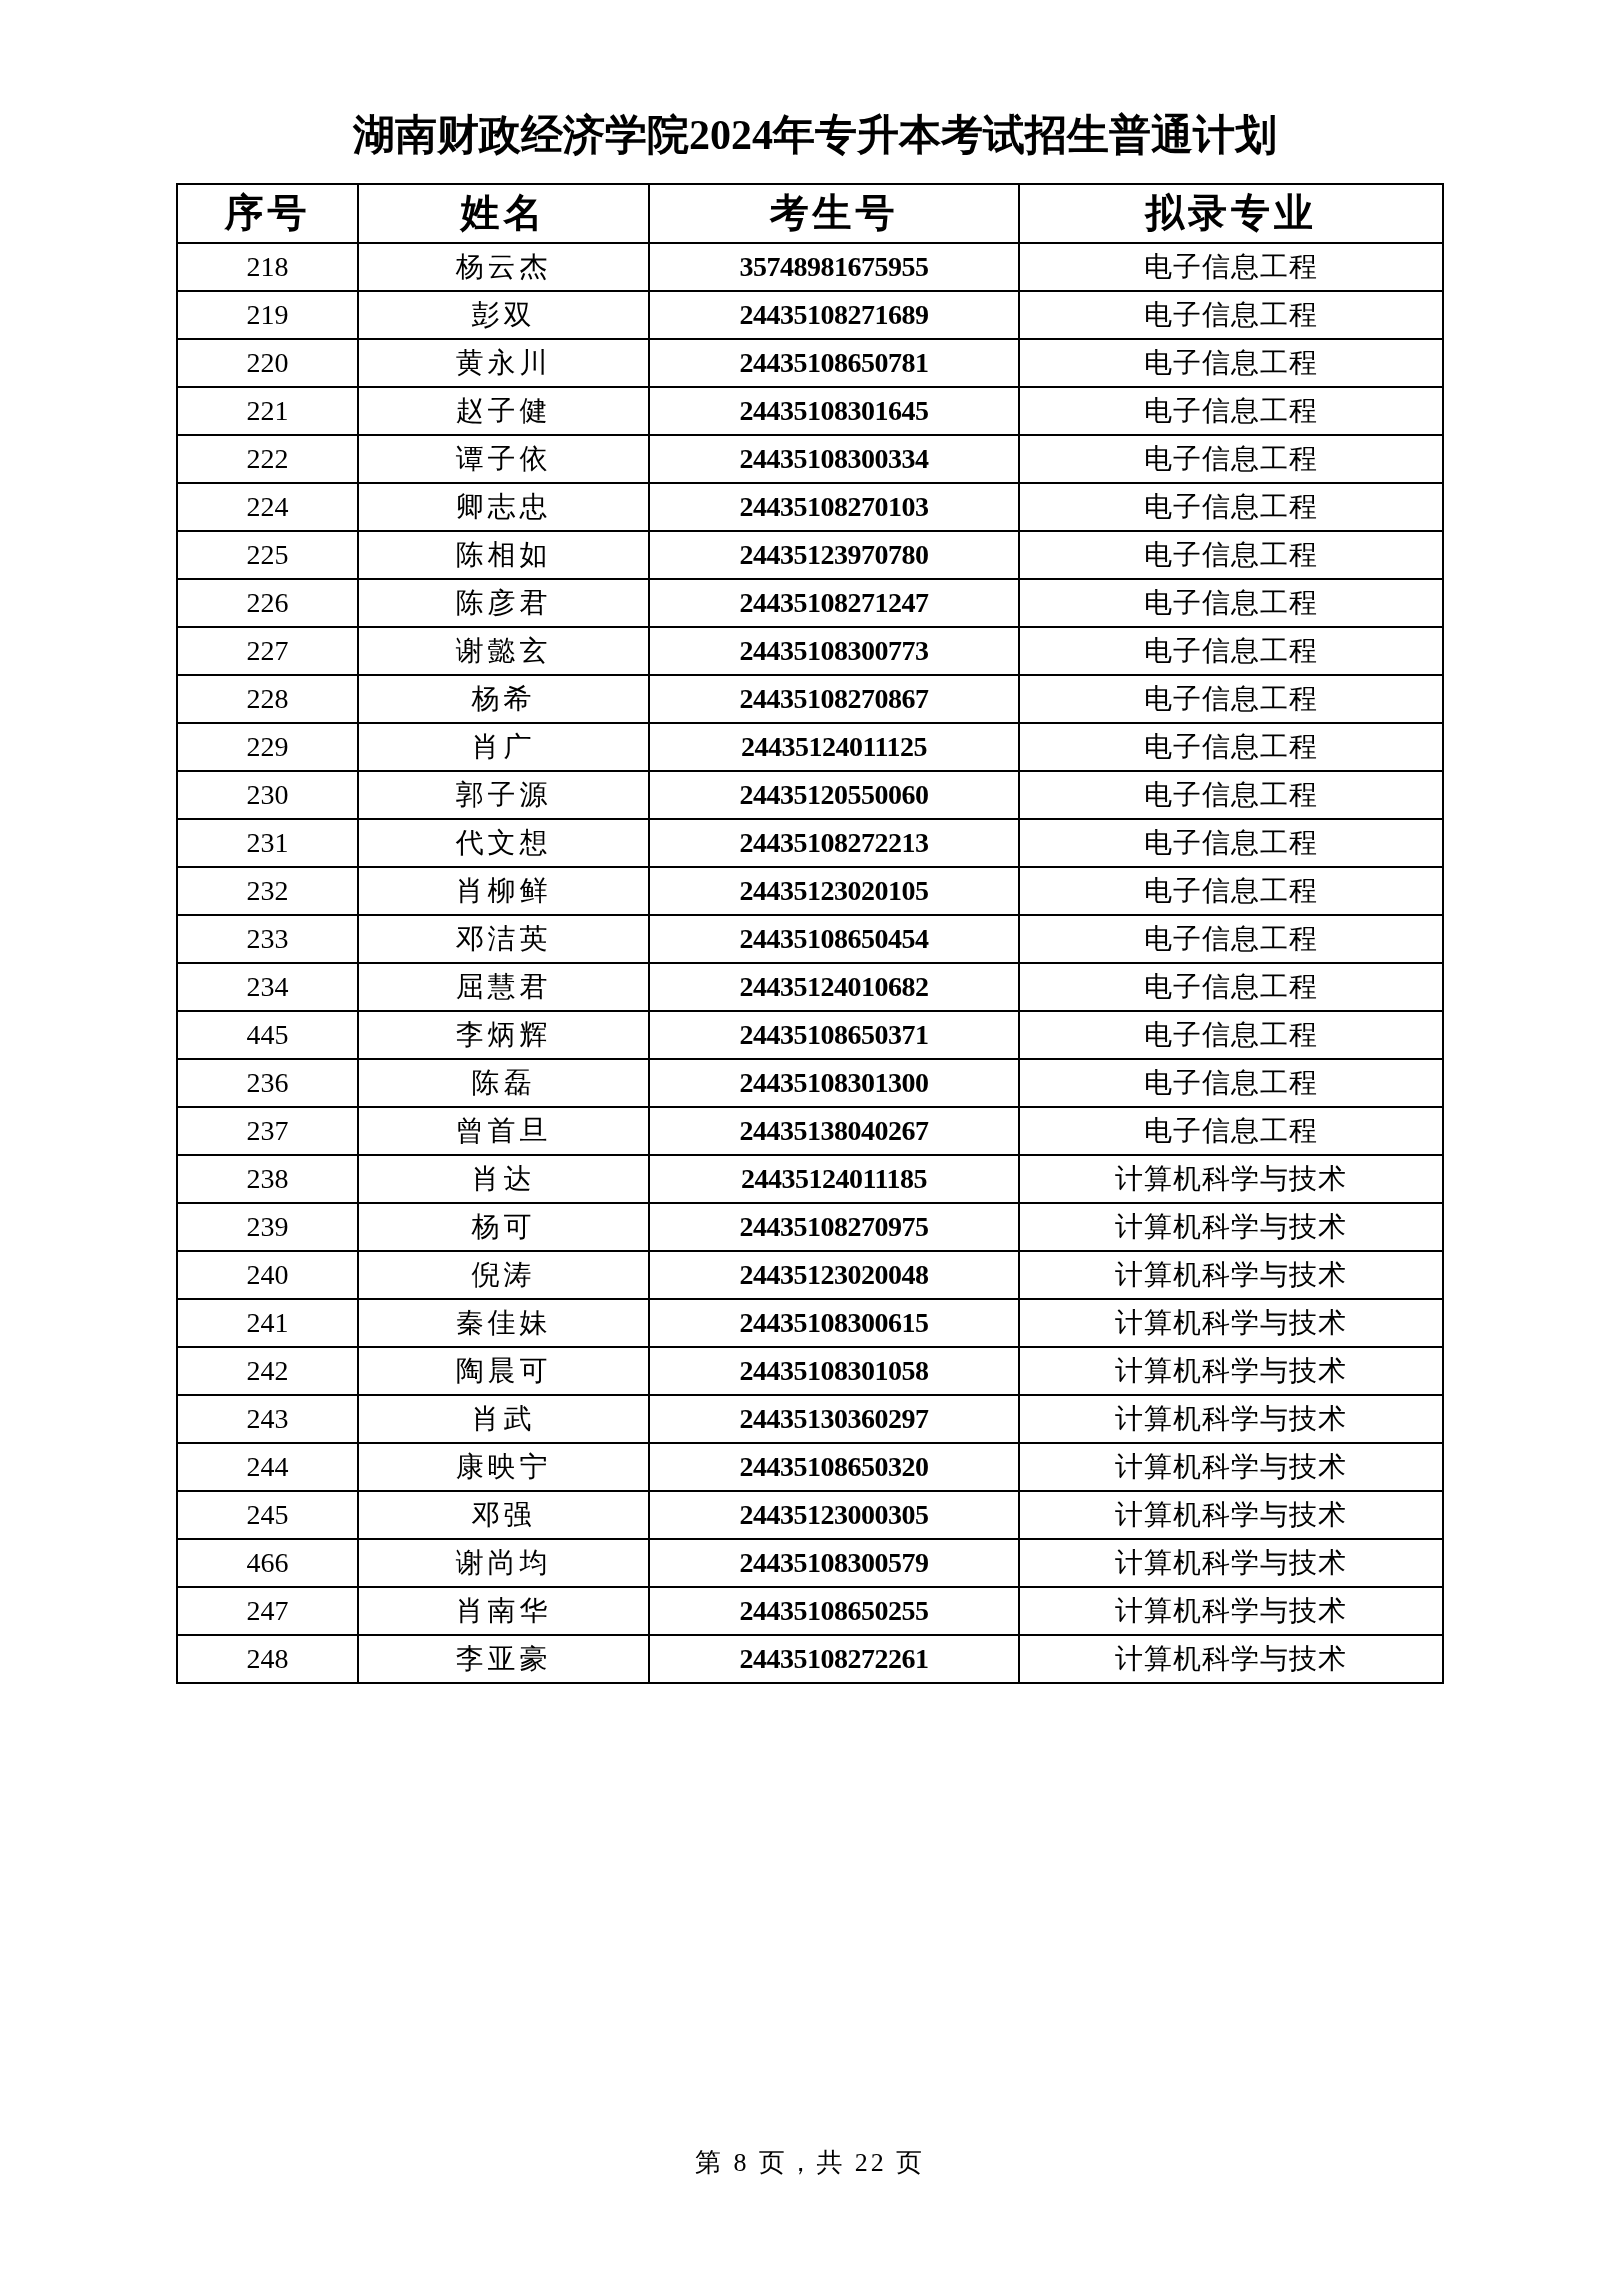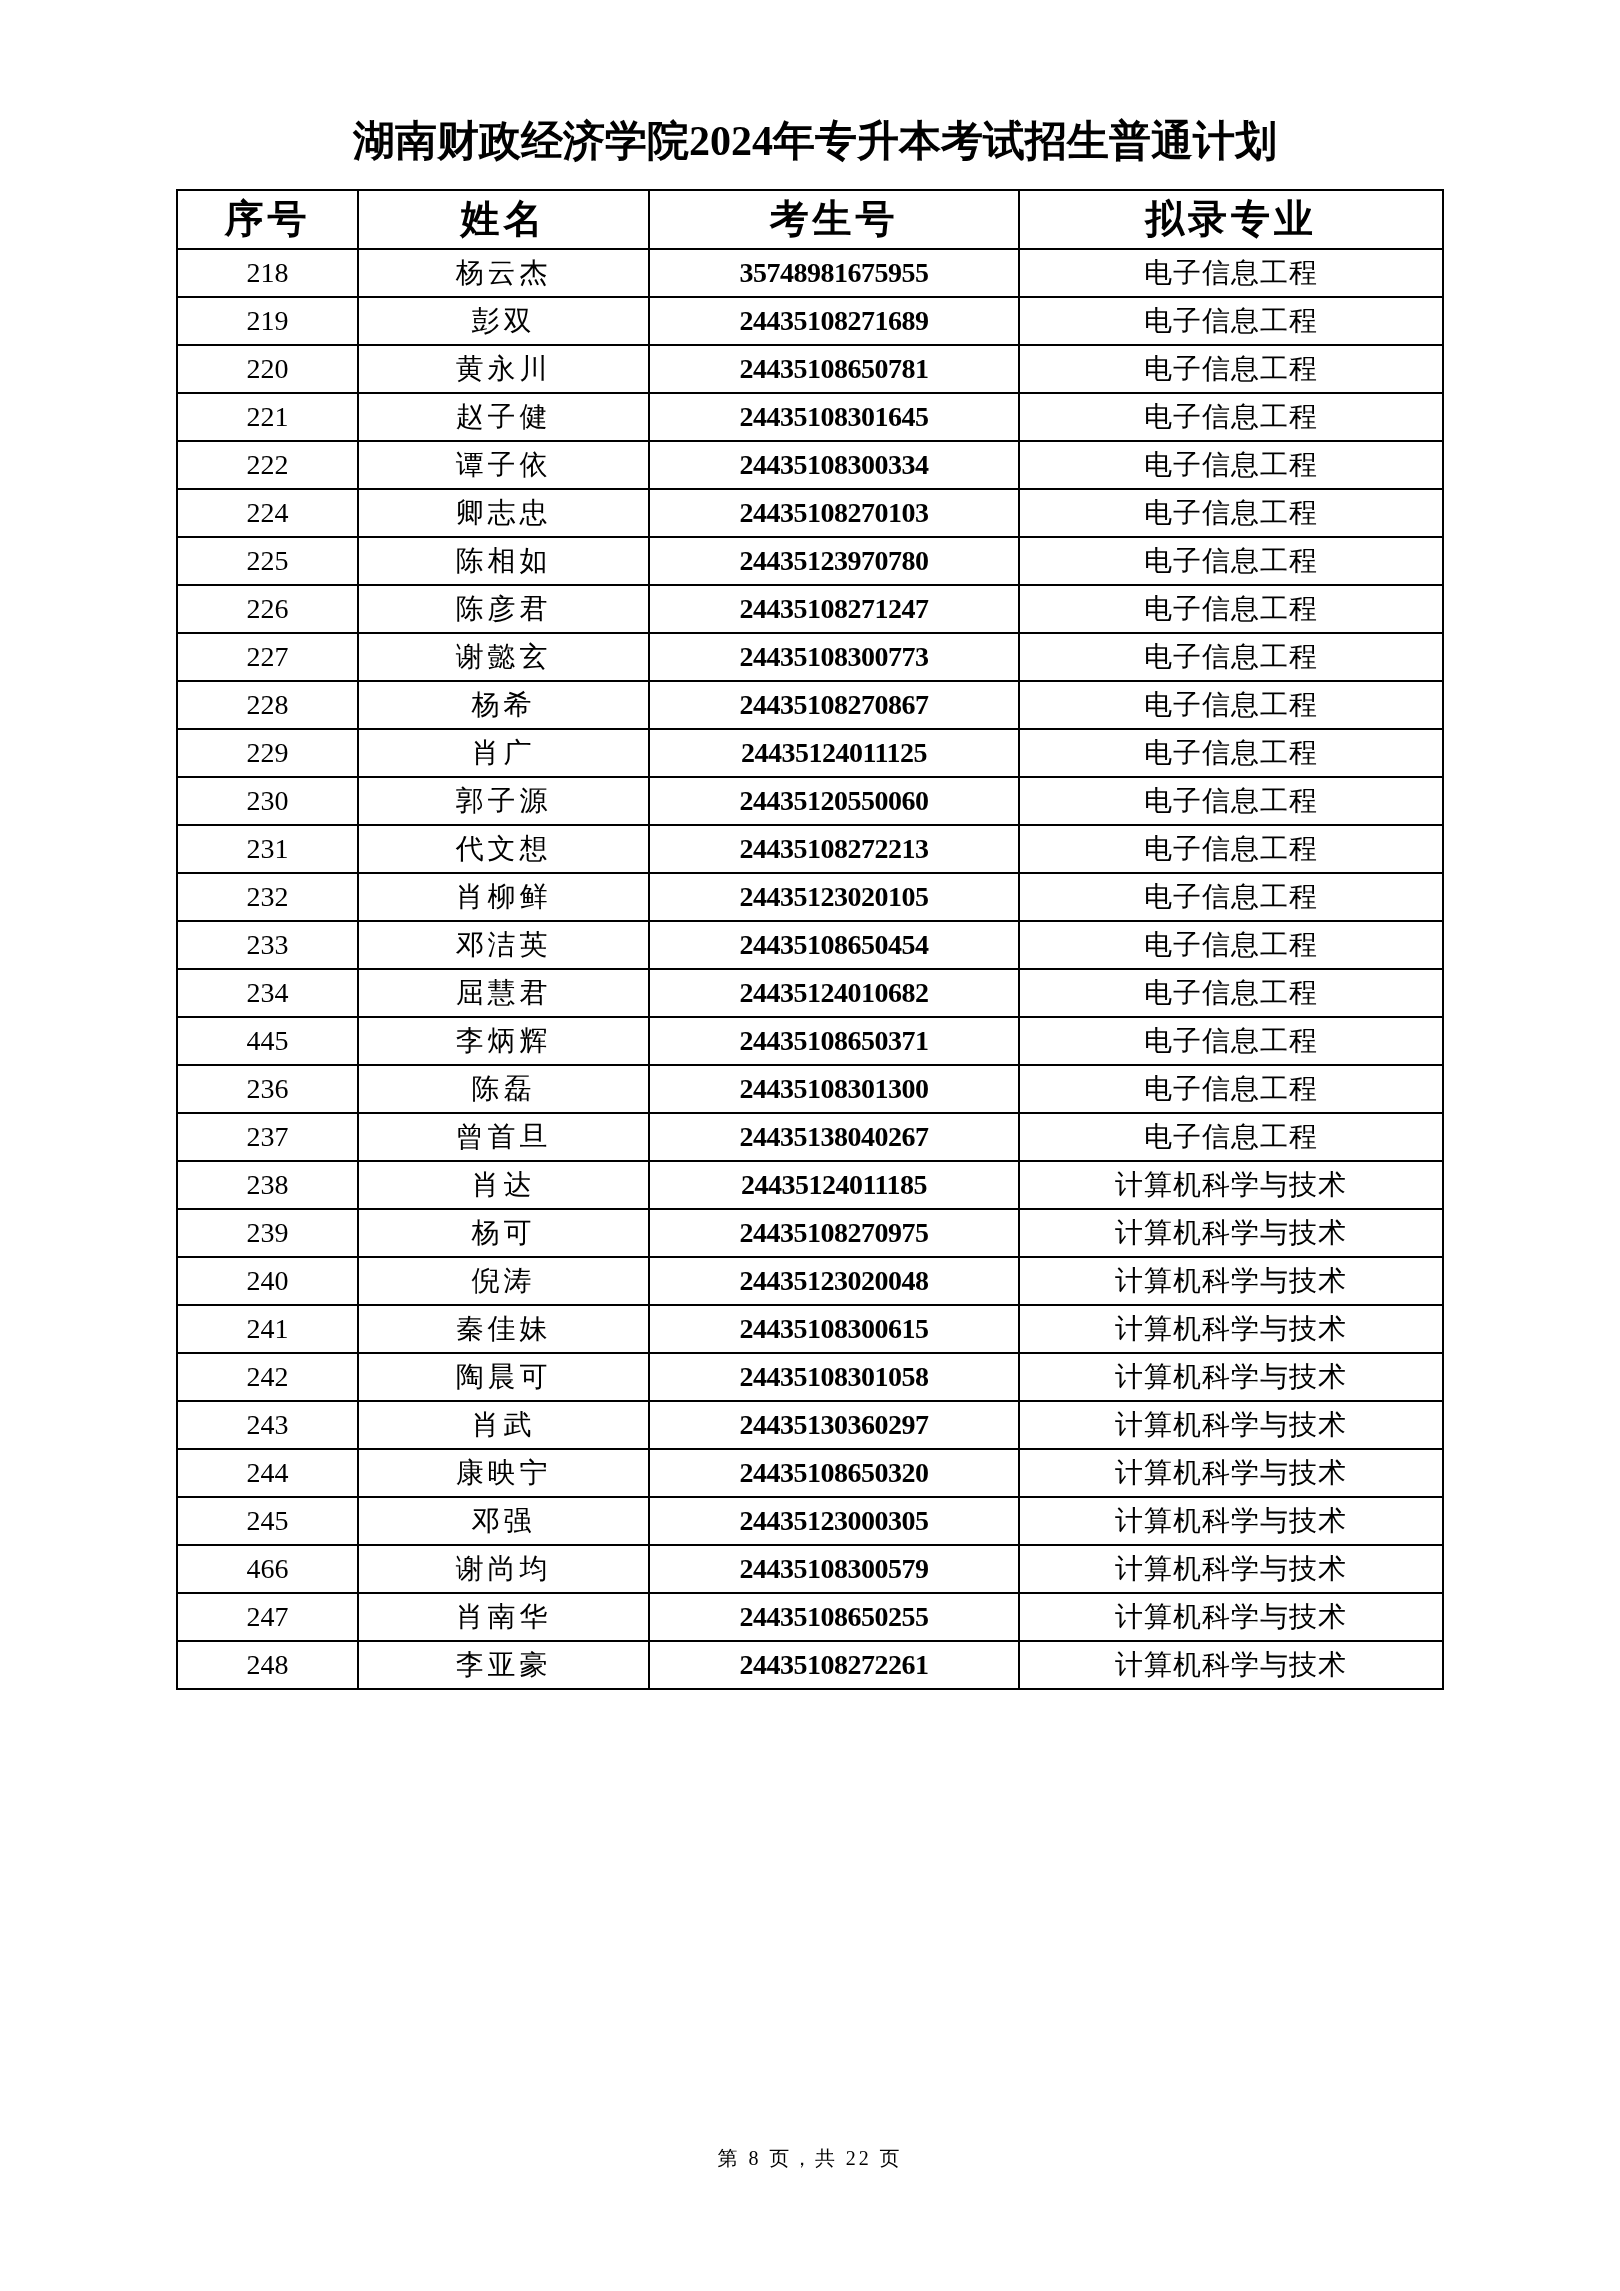--- a/index.html
+++ b/index.html
@@ -12,21 +12,21 @@
     height: 2292px;
     font-family: "Liberation Serif", "DejaVu Serif", serif;
     color: #000000;
     position: relative;
     overflow: hidden;
   }
   .page {
     width: 1620px;
     height: 2292px;
     box-sizing: border-box;
-    padding: 10px;
+    padding: 4px;
     position: relative;
     background: #ffffff;
   }
   .title-block {
     text-align: center;
     padding-top: 106px;
     line-height: 1.22;
   }
   .title-line {
     font-family: "Liberation Serif", "DejaVu Serif", serif;
@@ -86,21 +86,21 @@
     font-size: 27.4px;
     letter-spacing: 1px;
   }
 
   .footer {
     position: absolute;
     left: 0;
     right: 0;
     top: 2145px;
     text-align: center;
-    font-size: 20px;
+    font-size: 26px;
     letter-spacing: 2.9px;
     font-family: "Liberation Serif", "DejaVu Serif", serif;
   }
 </style>
 </head>
 <body>
 
 <div class="page">
 
   <div class="title-block">

